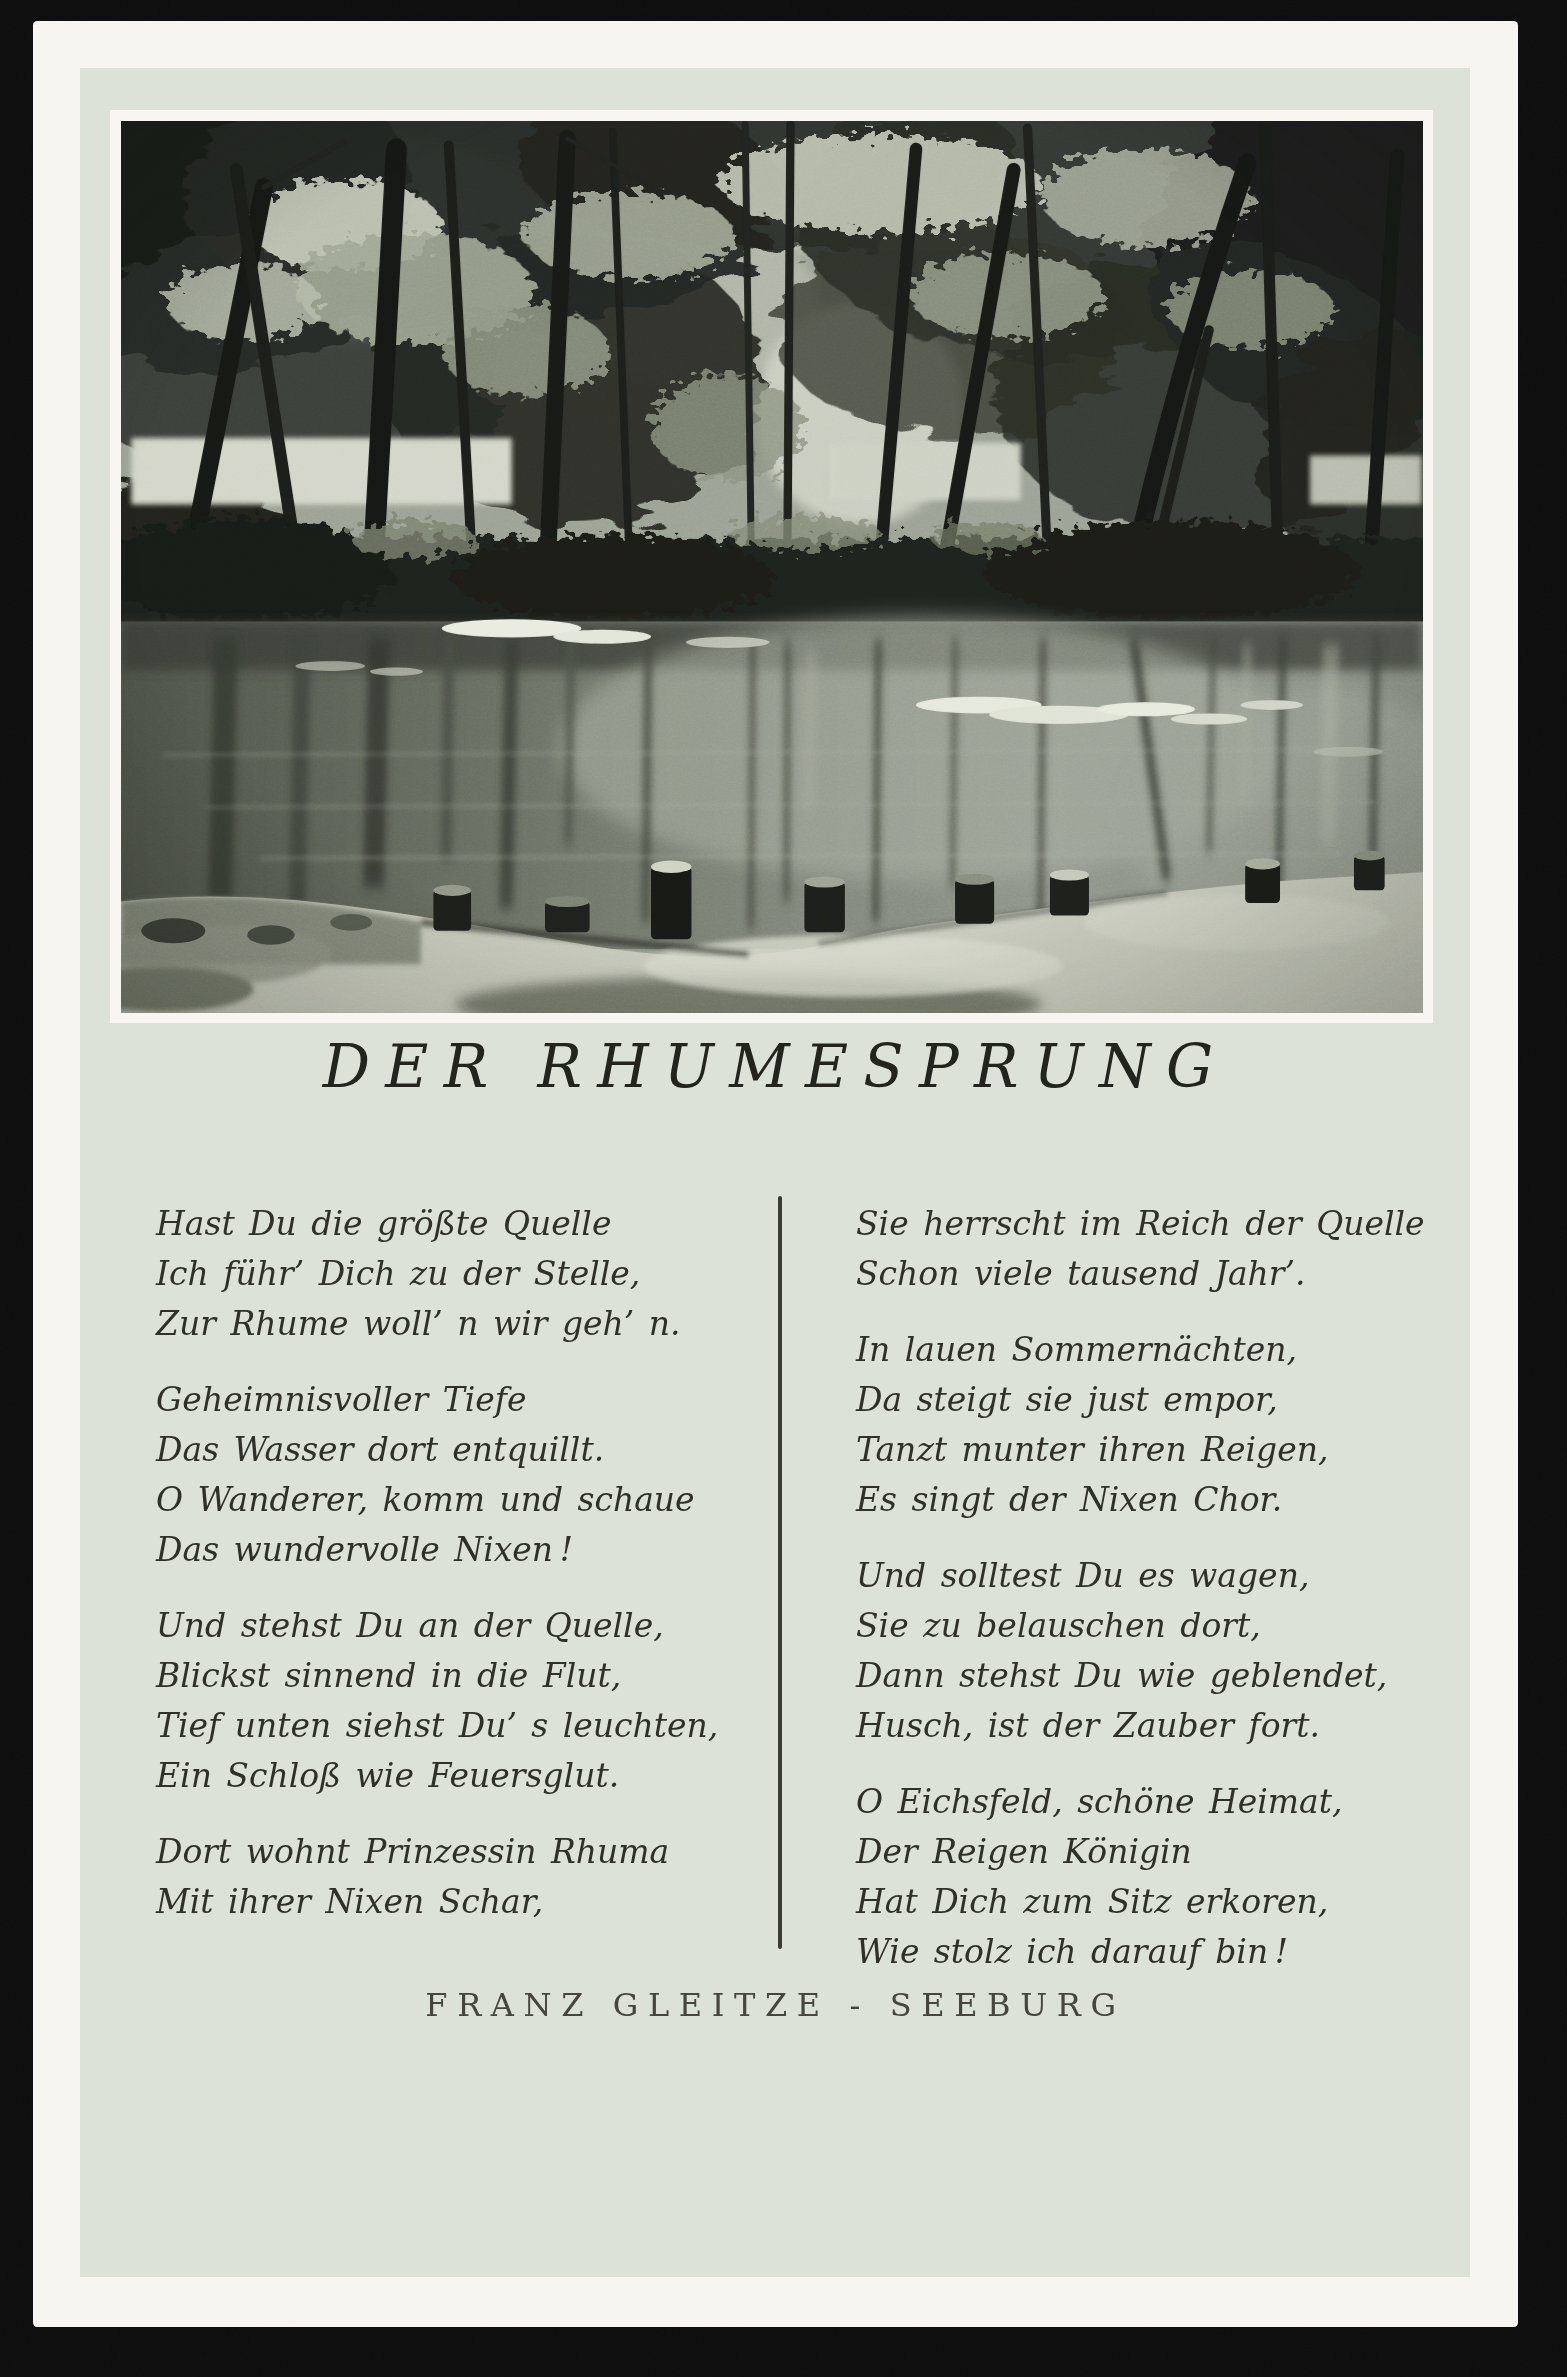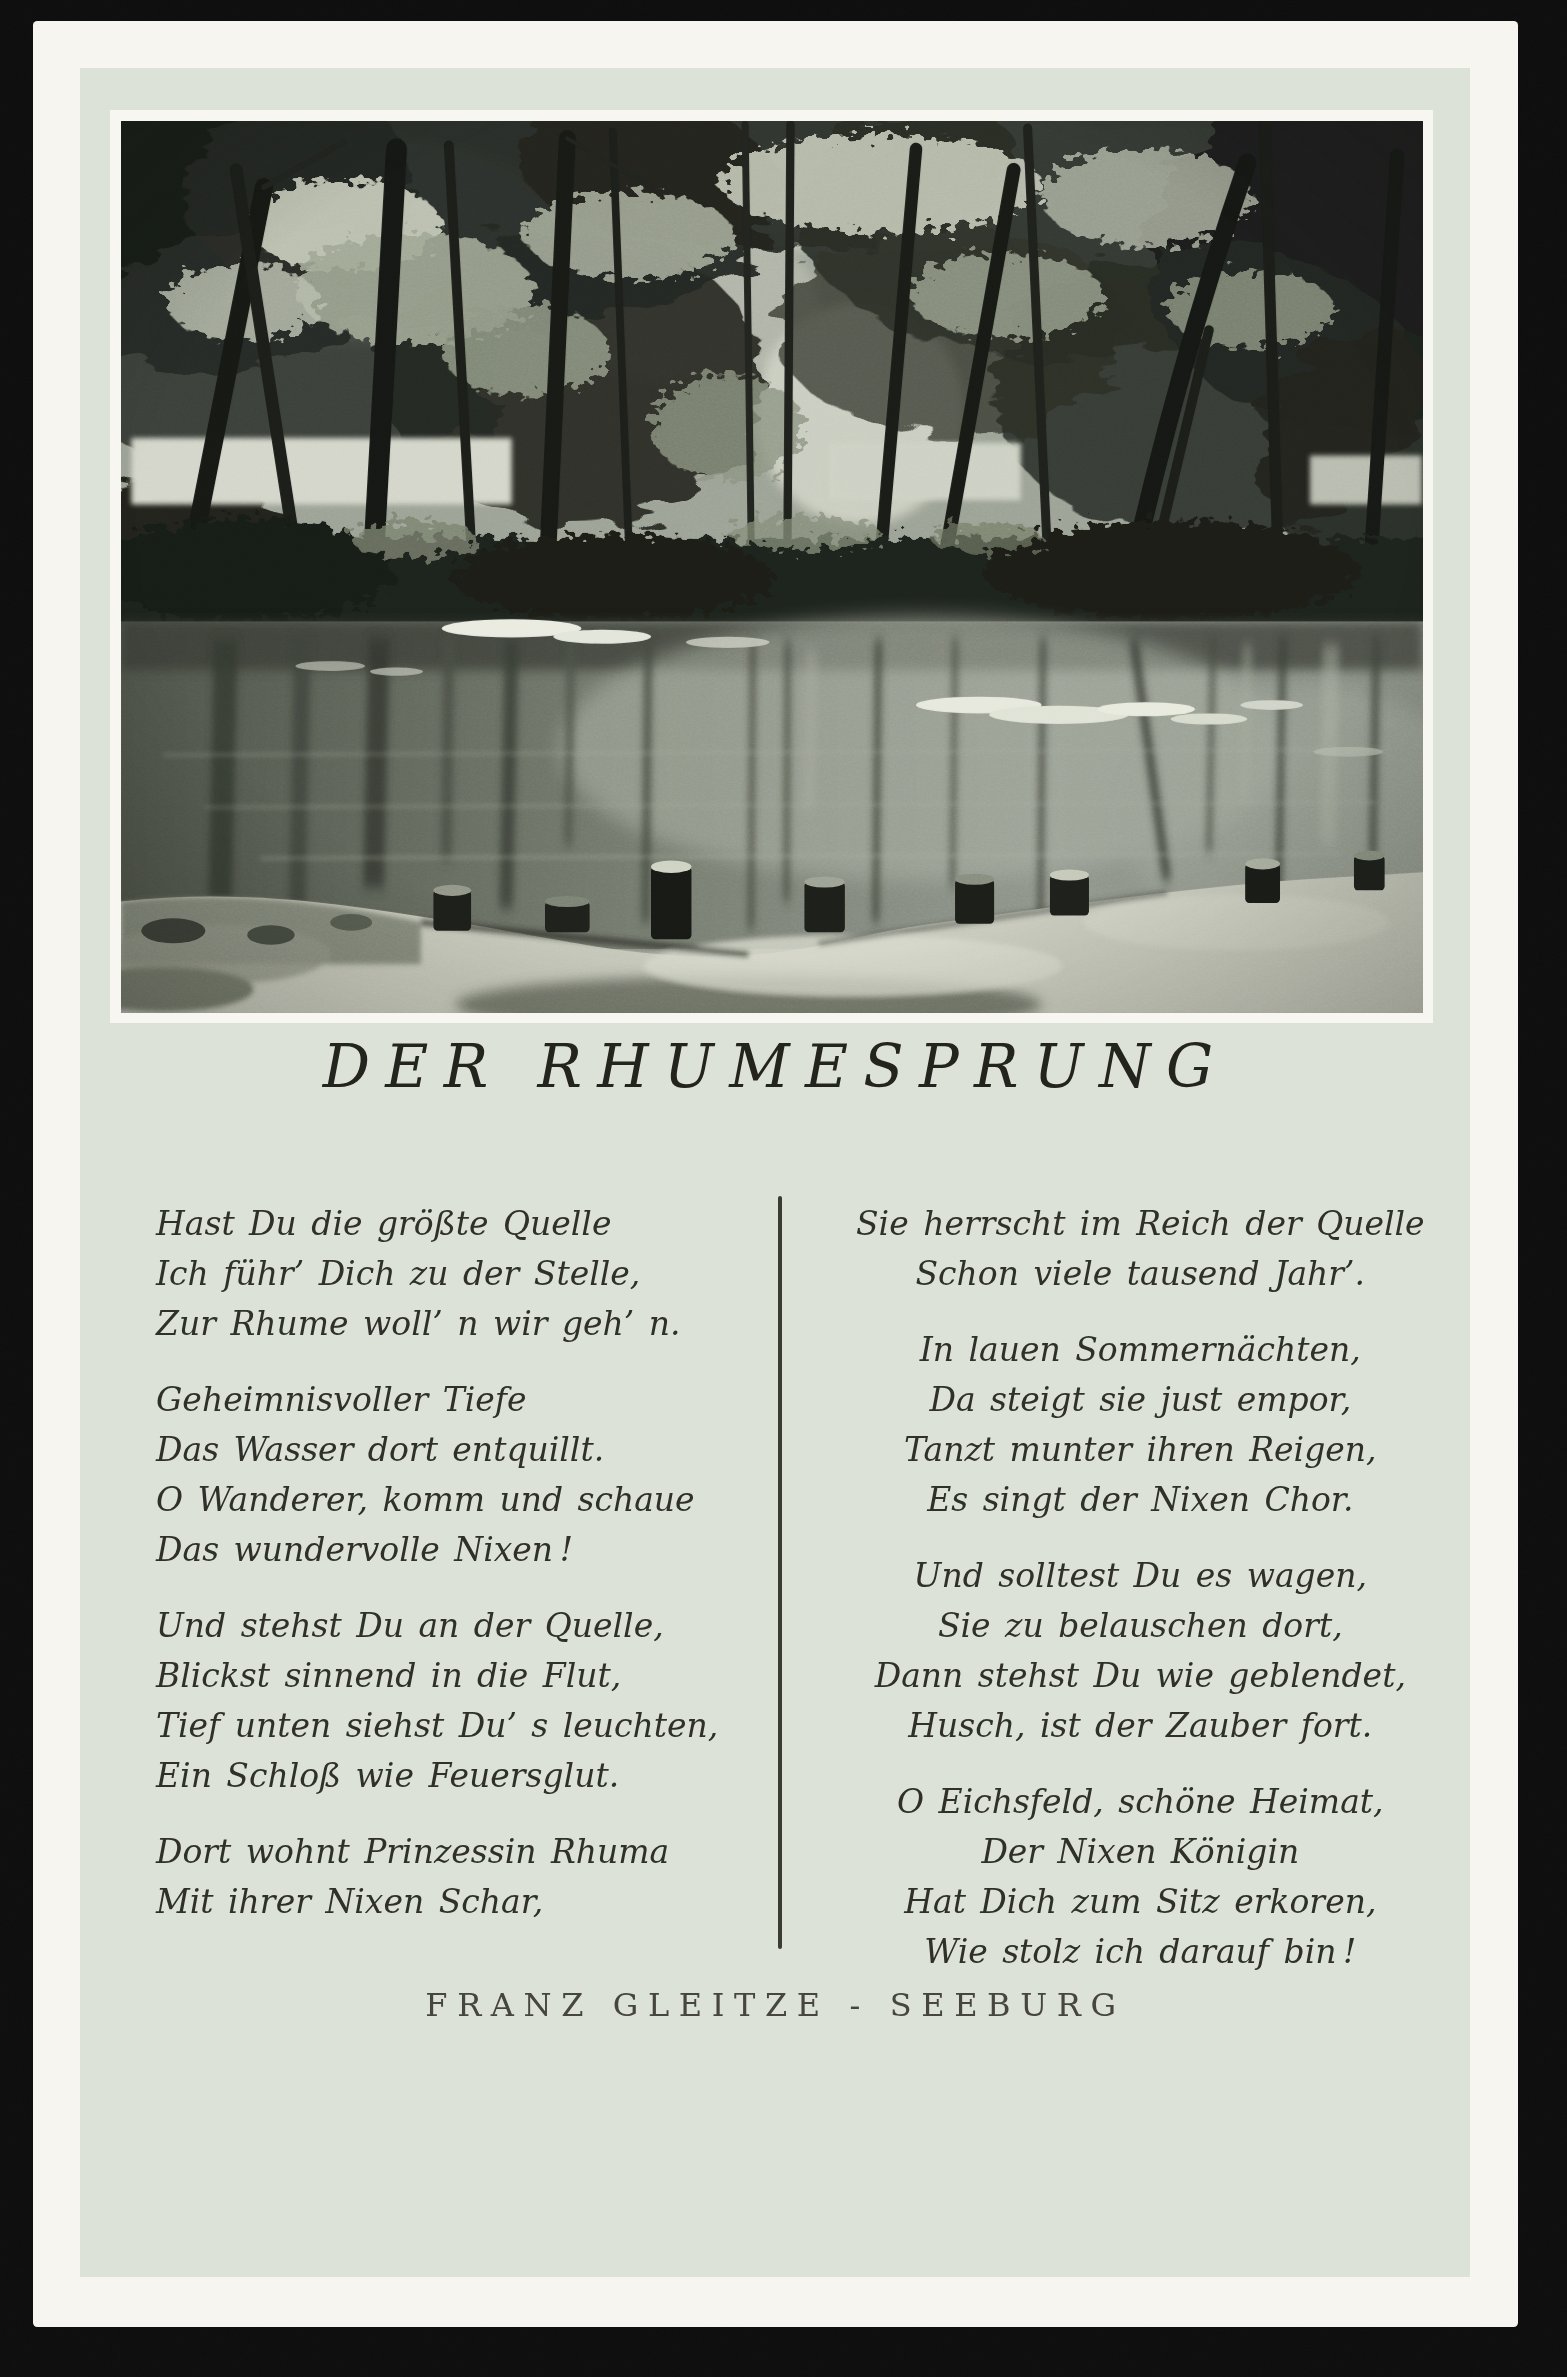--- a/index.html
+++ b/index.html
@@ -7,21 +7,21 @@
   .scene{position:relative;width:1567px;height:2377px;background:#0d0d0d;}
   .backdrop-noise{position:absolute;left:0;top:0;width:1567px;height:2377px;opacity:.28;}
   .card{position:absolute;left:33px;top:21px;width:1485px;height:2306px;background:#f7f5f0;border-radius:4.2px;}
   .panel{position:absolute;left:47px;top:47px;width:1390px;height:2209px;background:#dde2d9;}
   .mat{position:absolute;left:77px;top:89px;width:1302px;height:892px;padding:10.5px;background:#f8f6f1;}
   .photo{display:block;width:1302px;height:892px;}
   .title{position:absolute;left:0;top:1012px;width:100%;text-align:center;
          font:italic 59px/1.16 "DejaVu Serif",serif;letter-spacing:.26em;color:#24241f;white-space:nowrap;}
   .poem{position:absolute;font:italic 33px/50px "DejaVu Serif",serif;color:#30302b;word-spacing:.12em;white-space:nowrap;}
   .poem-left{left:123px;top:1178px;}
-  .poem-right{left:823px;top:1178px;text-align:center;}
+  .poem-right{left:823px;top:1178px;}
   .stanza + .stanza{margin-top:26px;}
   .divider{position:absolute;left:745px;top:1175px;width:3.5px;height:753px;background:#3b3b35;border-radius:2.1px;}
   .attribution{position:absolute;left:0;top:1965px;width:100%;text-align:center;
                font:32px/1.2 "DejaVu Serif",serif;letter-spacing:.30em;color:#46463f;white-space:nowrap;}
 </style>
 </head>
 <body>
 
 <div class="scene">
 
@@ -278,21 +278,21 @@
         <div class="line">Es singt der Nixen Chor.</div>
       </div>
       <div class="stanza">
         <div class="line">Und solltest Du es wagen,</div>
         <div class="line">Sie zu belauschen dort,</div>
         <div class="line">Dann stehst Du wie geblendet,</div>
         <div class="line">Husch, ist der Zauber fort.</div>
       </div>
       <div class="stanza">
         <div class="line">O Eichsfeld, schöne Heimat,</div>
-        <div class="line">Der Nixen Königin</div>
+        <div class="line">Der Reigen Königin</div>
         <div class="line">Hat Dich zum Sitz erkoren,</div>
         <div class="line">Wie stolz ich darauf bin !</div>
       </div>
     </div>
 
     <div class="attribution">FRANZ GLEITZE - SEEBURG</div>
   </div>
 </div>
 
 

